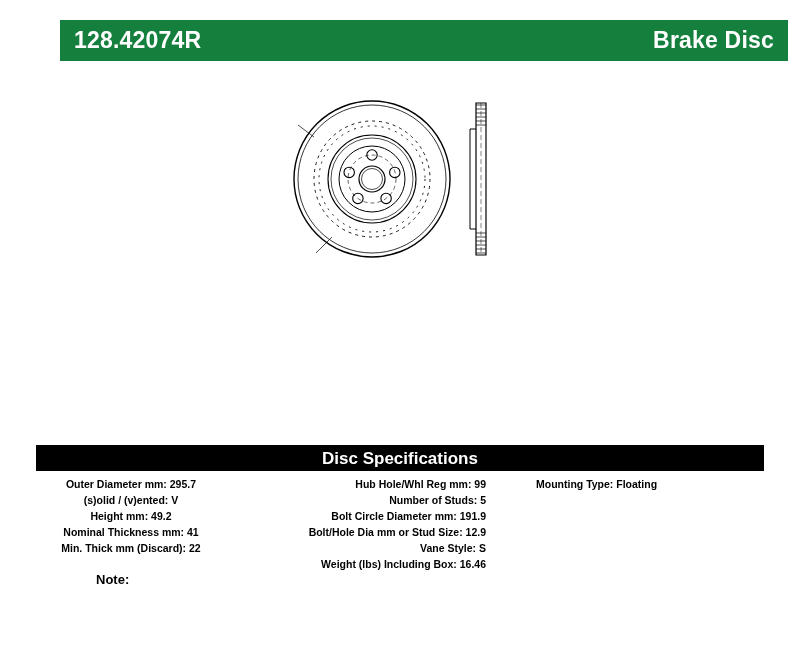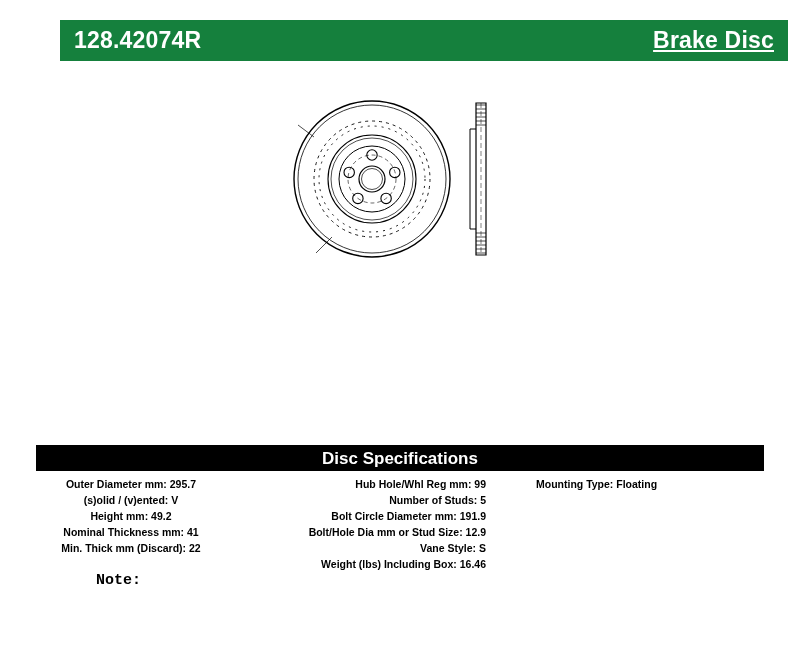--- a/index.html
+++ b/index.html
@@ -42,21 +42,20 @@
     font-weight: bold;
     letter-spacing: 0.2px;
     line-height: 1;
   }
   .header-title {
     color: #ffffff;
     font-size: 23px;
     font-weight: bold;
     letter-spacing: 0.2px;
     line-height: 1;
-    text-decoration: underline;
   }
 
   
   .drawing {
     position: absolute;
     left: 280px;
     top: 85px;
     width: 260px;
     height: 200px;
   }
@@ -112,23 +111,22 @@
   .spec-line {
     line-height: 16px;
     white-space: nowrap;
   }
 
   
   .note {
     position: absolute;
     left: 96px;
     top: 572px;
-    font-size: 15px;
-    font-weight: bold;
-    font-family: Liberation Mono, monospace;
+    font-size: 13px;
+    font-weight: bold;
   }
 </style>
 </head>
 <body>
 
 <div class="page">
 
   <div class="header-bar">
     <span class="header-part">128.42074R</span>
     <span class="header-title">Brake Disc</span>

